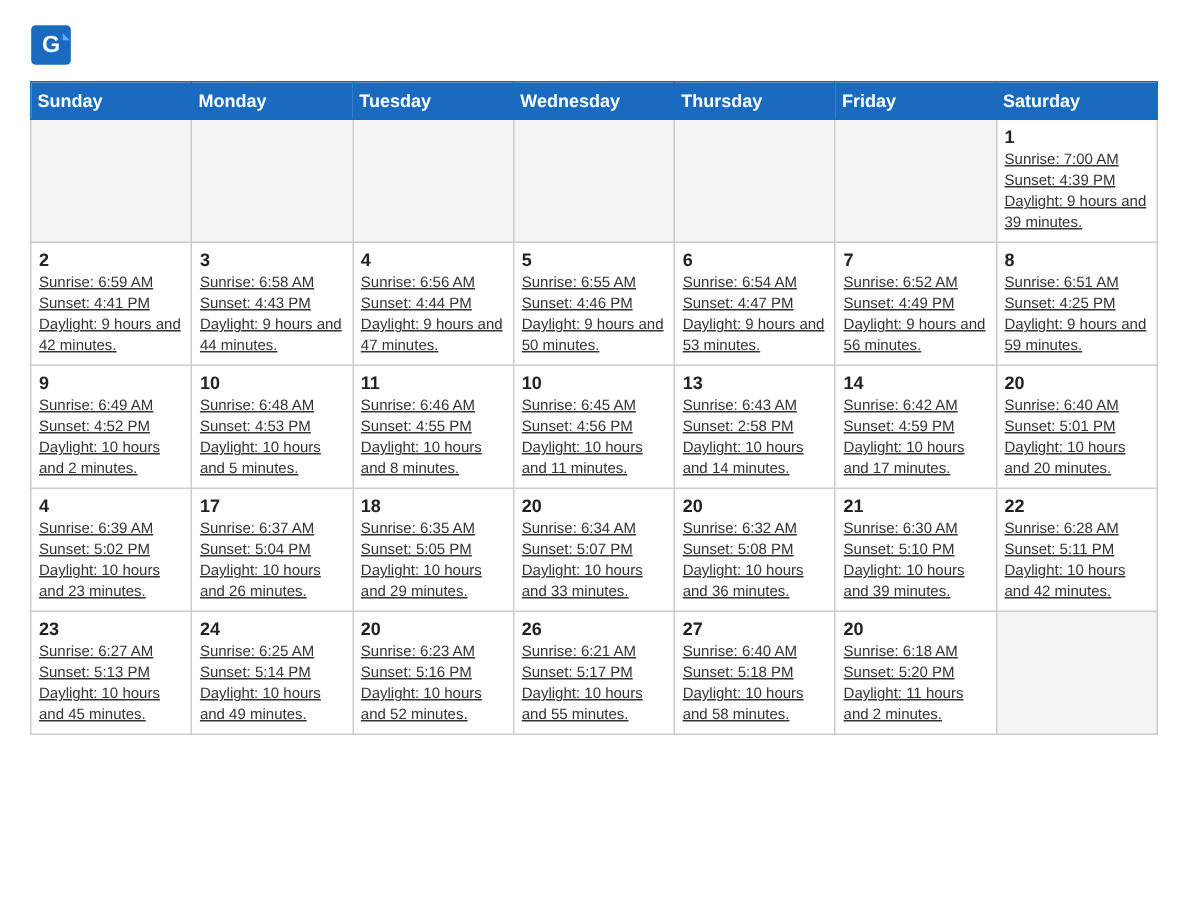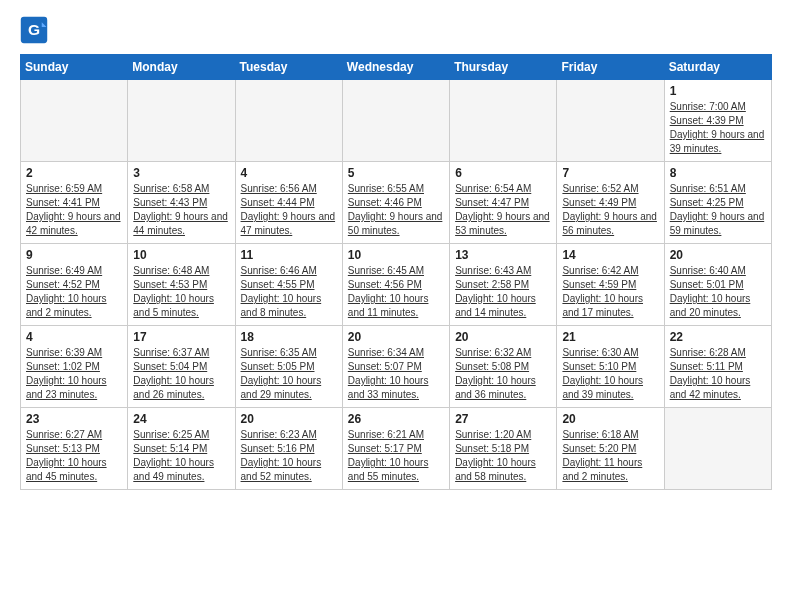--- a/index.html
+++ b/index.html
@@ -227,21 +227,21 @@
             <span class="day-num">20</span>
             <div class="day-info">Sunrise: 6:40 AM
 Sunset: 5:01 PM
 Daylight: 10 hours and 20 minutes.</div>
           </td>
         </tr>
         <tr>
           <td>
             <span class="day-num">4</span>
             <div class="day-info">Sunrise: 6:39 AM
-Sunset: 1:02 PM
+Sunset: 5:02 PM
 Daylight: 10 hours and 23 minutes.</div>
           </td>
           <td>
             <span class="day-num">17</span>
             <div class="day-info">Sunrise: 6:37 AM
 Sunset: 5:04 PM
 Daylight: 10 hours and 26 minutes.</div>
           </td>
           <td>
             <span class="day-num">18</span>
@@ -294,21 +294,21 @@
 Daylight: 10 hours and 52 minutes.</div>
           </td>
           <td>
             <span class="day-num">26</span>
             <div class="day-info">Sunrise: 6:21 AM
 Sunset: 5:17 PM
 Daylight: 10 hours and 55 minutes.</div>
           </td>
           <td>
             <span class="day-num">27</span>
-            <div class="day-info">Sunrise: 1:20 AM
+            <div class="day-info">Sunrise: 6:40 AM
 Sunset: 5:18 PM
 Daylight: 10 hours and 58 minutes.</div>
           </td>
           <td>
             <span class="day-num">20</span>
             <div class="day-info">Sunrise: 6:18 AM
 Sunset: 5:20 PM
 Daylight: 11 hours and 2 minutes.</div>
           </td>
           <td class="empty"></td>

